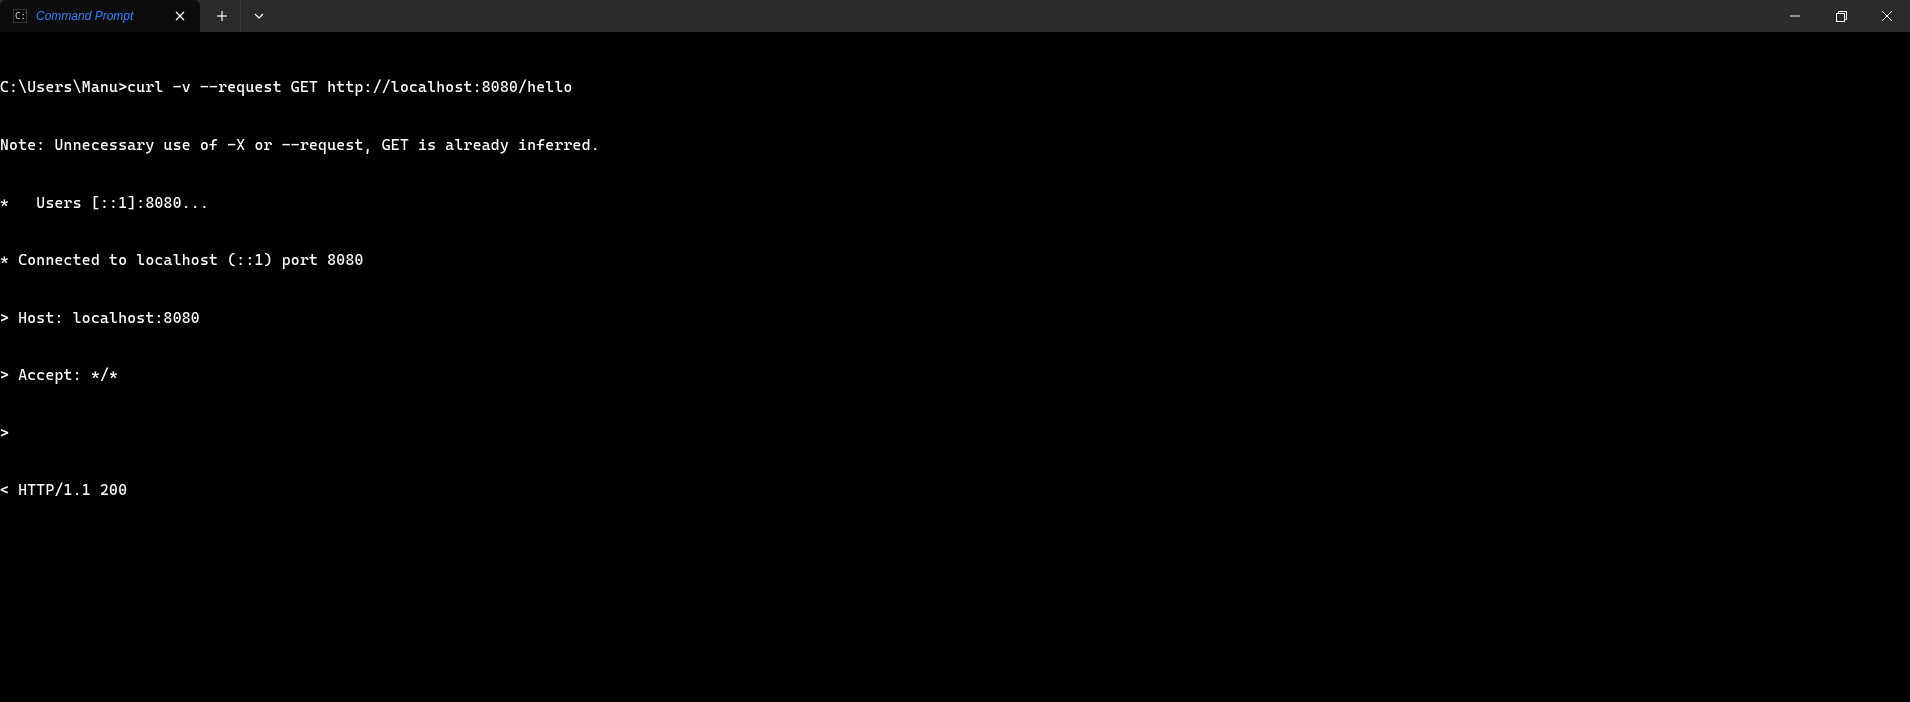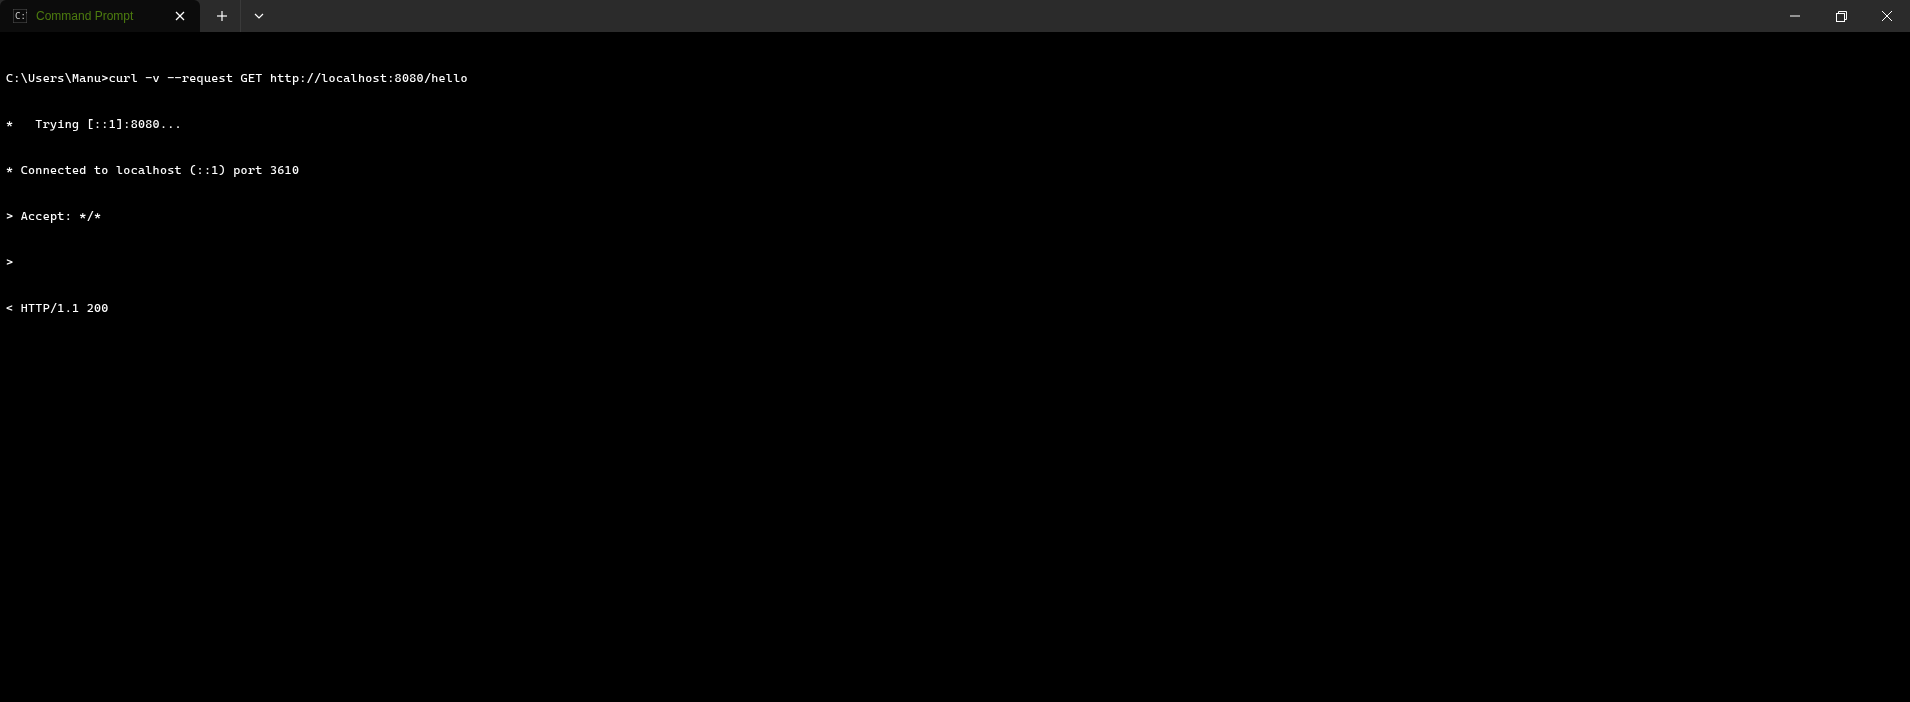--- a/index.html
+++ b/index.html
@@ -45,24 +45,25 @@
     
     .tab-icon {
       width: 16px;
       height: 16px;
       display: flex;
       align-items: center;
       justify-content: center;
     }
     
     .tab-title {
-      color: #4d7c0f;
+      color: #3b82f6;
       font-size: 12px;
       font-family: 'Segoe UI', Tahoma, sans-serif;
       flex: 1;
+      font-style: italic;
     }
     
     .tab-close {
       width: 16px;
       height: 16px;
       display: flex;
       align-items: center;
       justify-content: center;
       color: #ffffff;
       cursor: pointer;
@@ -102,22 +103,22 @@
       height: 100%;
       display: flex;
       align-items: center;
       justify-content: center;
       color: #ffffff;
       cursor: pointer;
     }
     
     .terminal-content {
       background: #000000;
-      padding: 8px 6px;
-      font-size: 12px;
+      padding: 8px 0;
+      font-size: 15px;
       line-height: 1.28;
       font-family: 'Cascadia Mono', Consolas, 'Courier New', monospace;
       letter-spacing: 0.3px;
       white-space: pre-wrap;
       word-break: break-all;
       height: calc(100% - 32px);
     }
     
     .terminal-line {
       color: #ffffff;
@@ -173,22 +174,24 @@
       <svg width="10" height="10" viewBox="0 0 10 10">
         <line x1="0" y1="0" x2="10" y2="10" stroke="#ffffff" stroke-width="1"></line>
         <line x1="10" y1="0" x2="0" y2="10" stroke="#ffffff" stroke-width="1"></line>
       </svg>
     </div>
   </div>
 </div>
 
 <div class="terminal-content">
   <div class="terminal-line">C:\Users\Manu&gt;curl -v --request GET http://localhost:8080/hello</div>
-  <div class="terminal-line">*   Trying [::1]:8080...</div>
-  <div class="terminal-line">* Connected to localhost (::1) port 3610</div>
+  <div class="terminal-line">Note: Unnecessary use of -X or --request, GET is already inferred.</div>
+  <div class="terminal-line">*   Users [::1]:8080...</div>
+  <div class="terminal-line">* Connected to localhost (::1) port 8080</div>
+  <div class="terminal-line">&gt; Host: localhost:8080</div>
   <div class="terminal-line">&gt; Accept: */*</div>
   <div class="terminal-line">&gt;</div>
   <div class="terminal-line">&lt; HTTP/1.1 200</div>
   
   
   
   
   
   
   

